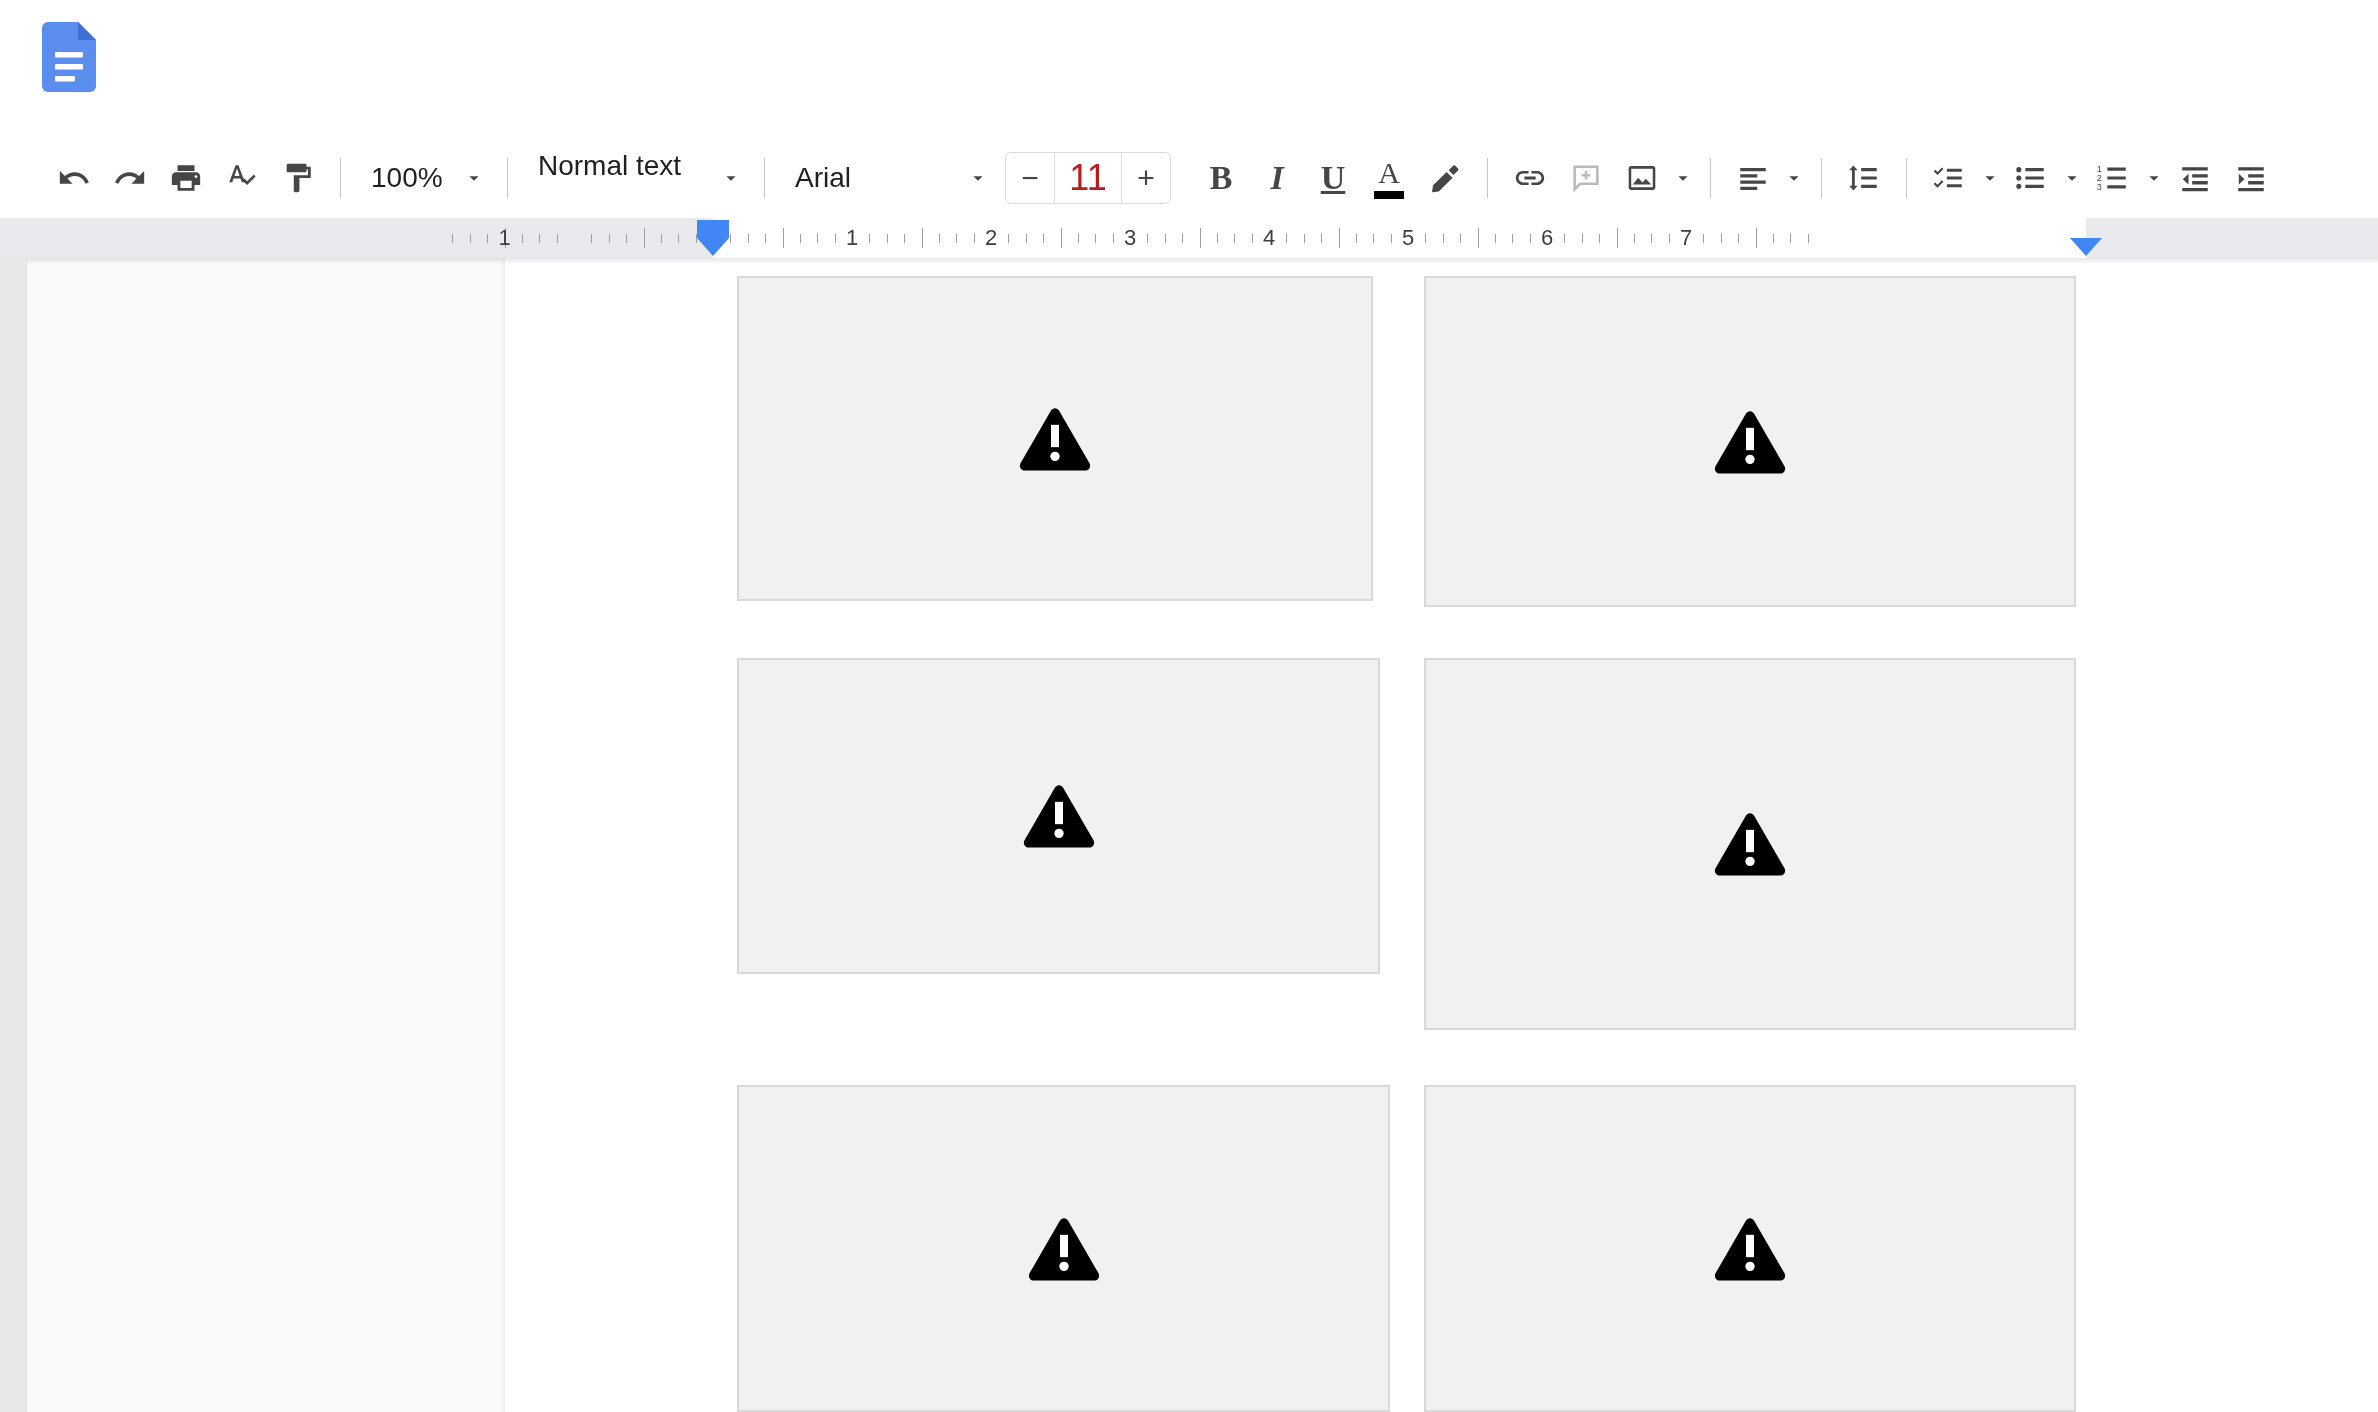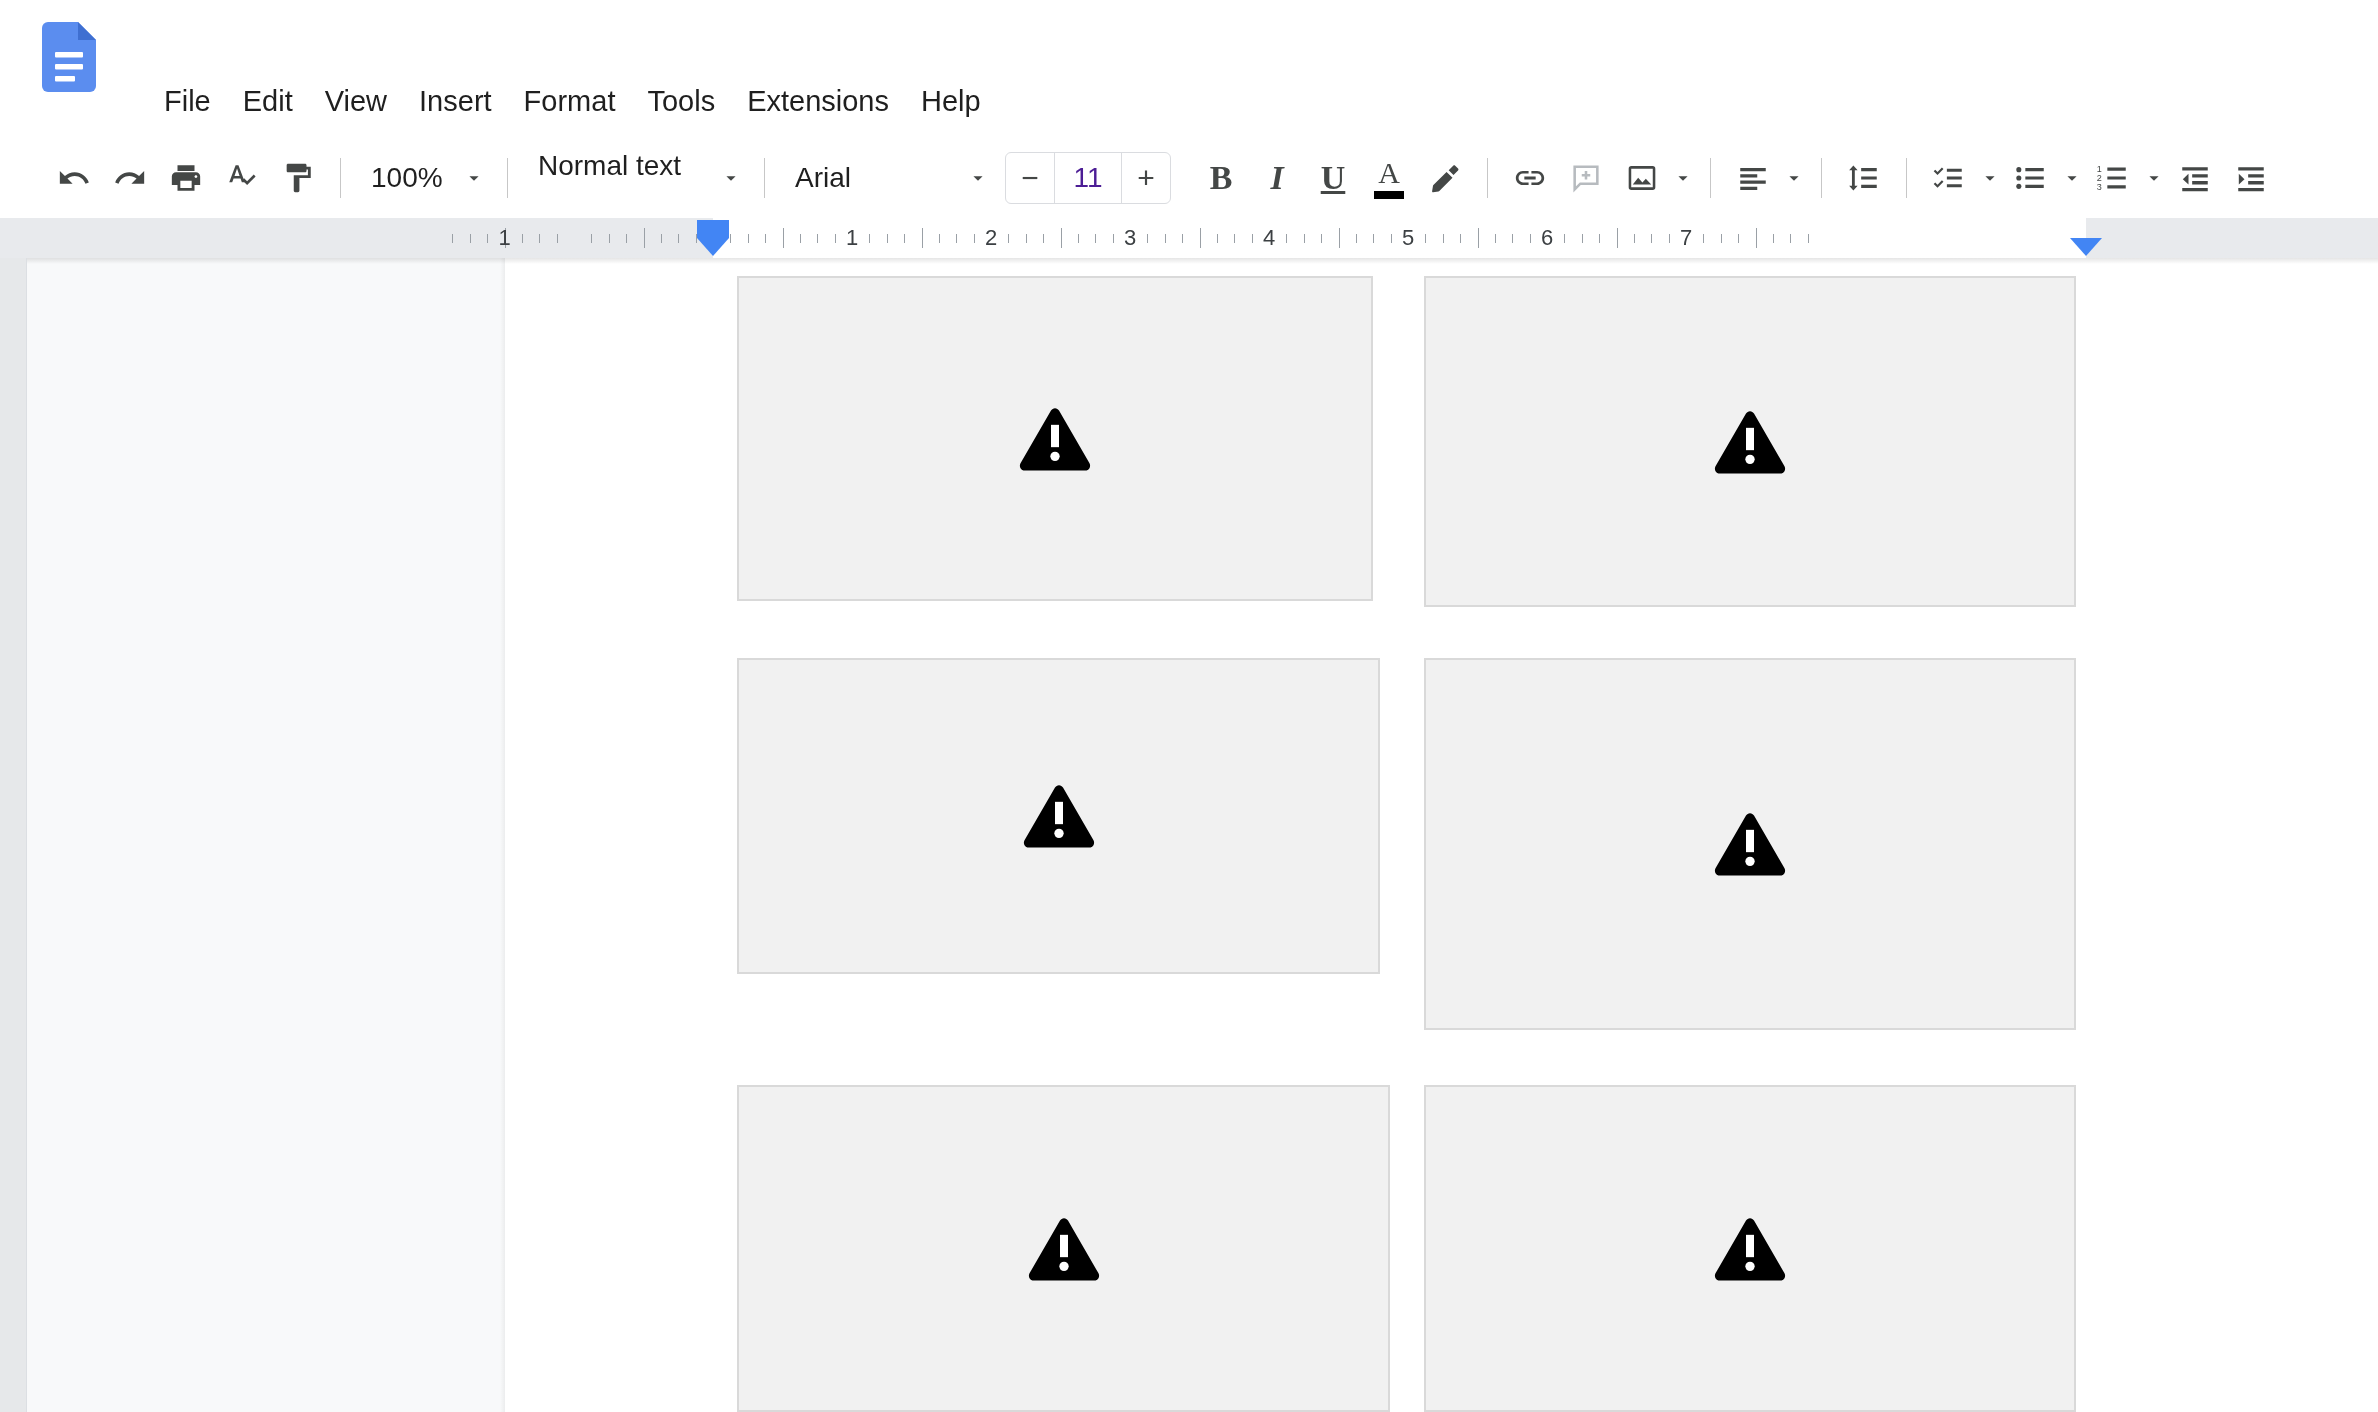--- a/index.html
+++ b/index.html
@@ -102,21 +102,21 @@
   }
   .size-minus, .size-plus {
     width: 48px; height: 50px;
     display: flex; align-items: center; justify-content: center;
     cursor: pointer; color: #444746;
     font-size: 30px;
   }
   .size-val {
     width: 68px; height: 50px;
     display: flex; align-items: center; justify-content: center;
-    font-size: 28px; color: #4c1d95;
+    font-size: 36px; color: #b91c1c;
     border-left: 1px solid #dadce0;
     border-right: 1px solid #dadce0;
     cursor: text;
   }
 
   .tb-text {
     font-size: 34px; font-weight: bold; color: #444746;
     font-family: "Liberation Serif", serif;
   }
 
@@ -233,30 +233,20 @@
 
 <div class="menubar">
   <div class="docs-logo">
     <svg width="54" height="70" viewBox="0 0 54 70" xmlns="http://www.w3.org/2000/svg">
       <path d="M6 0 h30 l18 18 v46 a6 6 0 0 1 -6 6 H6 a6 6 0 0 1 -6 -6 V6 a6 6 0 0 1 6 -6 z" fill="#5b8def"></path>
       <path d="M36 0 l18 18 h-18 z" fill="#3f6fd1"></path>
       <rect x="13" y="30" width="28" height="5.5" rx="1" fill="#ffffff"></rect>
       <rect x="13" y="42" width="28" height="5.5" rx="1" fill="#ffffff"></rect>
       <rect x="13" y="54" width="20" height="5.5" rx="1" fill="#ffffff"></rect>
     </svg>
-  </div>
-  <div class="menu-items">
-    <div class="menu-item">File</div>
-    <div class="menu-item">Edit</div>
-    <div class="menu-item">View</div>
-    <div class="menu-item">Insert</div>
-    <div class="menu-item">Format</div>
-    <div class="menu-item">Tools</div>
-    <div class="menu-item">Extensions</div>
-    <div class="menu-item">Help</div>
   </div>
 </div>
 
 <div class="toolbar">
 
   <div class="tb-btn">
     <svg width="34" height="34" viewBox="0 0 24 24" fill="currentColor">
       <path d="M12.5 8c-2.65 0-5.05.99-6.9 2.6L2 7v9h9l-3.62-3.62C8.77 11.21 10.54 10.5 12.5 10.5c3.54 0 6.55 2.31 7.6 5.5l2.37-.78C21.08 11.03 17.15 8 12.5 8z"></path>
     </svg>
   </div>

